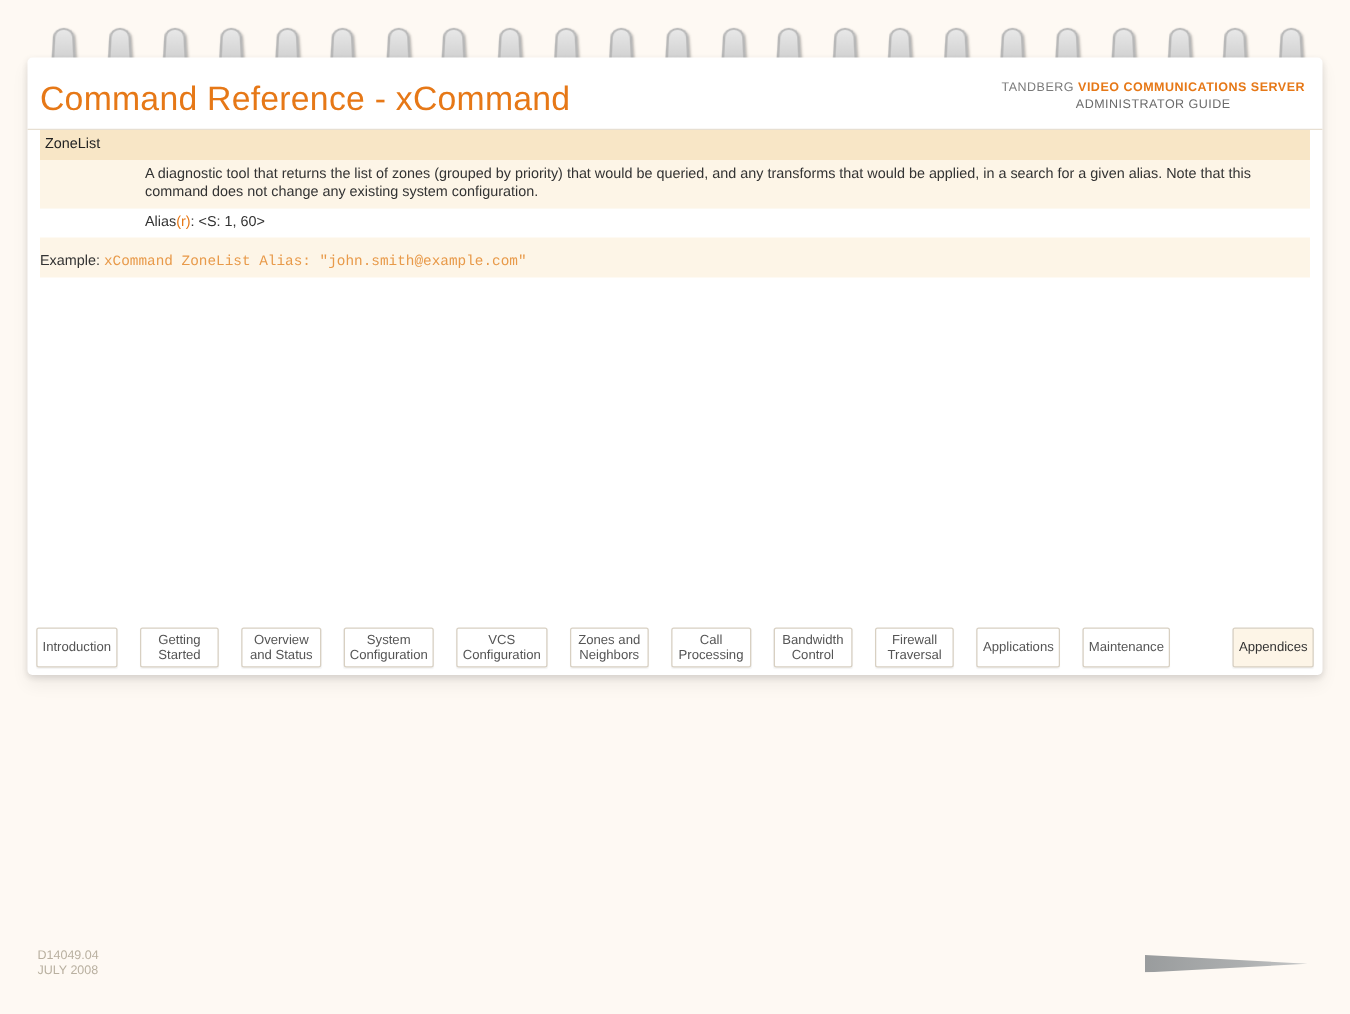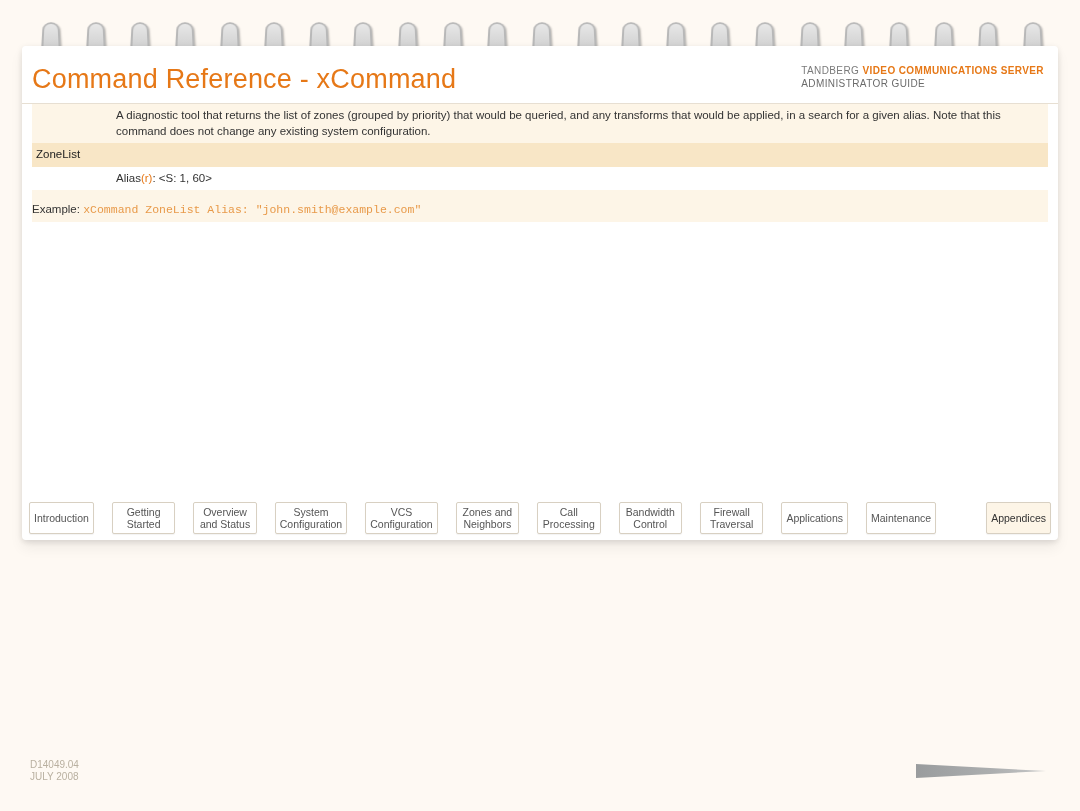--- a/index.html
+++ b/index.html
@@ -57,21 +57,21 @@
     padding: 18px 14px 8px 10px;
     border-bottom: 1px solid #e7dfd2;
   }
   .page-title {
     color: #e67817;
     font-size: 27px;
     font-weight: 400;
     letter-spacing: .2px;
   }
   .header-right {
-    text-align: left;
+    text-align: center;
     font-size: 10px;
     letter-spacing: .4px;
     color: #6b6b6b;
     line-height: 1.3;
   }
   .header-right .line1 .brand { color: #7a7a7a; }
   .header-right .line1 .product { color: #e67817; font-weight: 600; }
   .content {
     padding: 0 10px;
   }
@@ -205,27 +205,27 @@
     <div class="header-right">
       <div class="line1">
         <span class="brand">TANDBERG</span>
         <span class="product">VIDEO COMMUNICATIONS SERVER</span>
       </div>
       <div>ADMINISTRATOR GUIDE</div>
     </div>
   </div>
 
   <div class="content">
+    <div class="row row-title">
+      <div class="col-left">ZoneList</div>
+      <div class="col-right"></div>
+    </div>
     <div class="row row-desc">
       <div class="col-left"></div>
       <div class="col-right">A diagnostic tool that returns the list of zones (grouped by priority) that would be queried, and any transforms that would be applied, in a search for a given alias. Note that this command does not change any existing system configuration.</div>
-    </div>
-    <div class="row row-title">
-      <div class="col-left">ZoneList</div>
-      <div class="col-right"></div>
     </div>
     <div class="row row-param">
       <div class="col-left"></div>
       <div class="col-right">
         <span>Alias</span><span class="req">(r)</span><span>: &lt;S: 1, 60&gt;</span>
       </div>
     </div>
     <div class="row row-example">
       <div class="col-left"></div>
       <div class="col-right">

